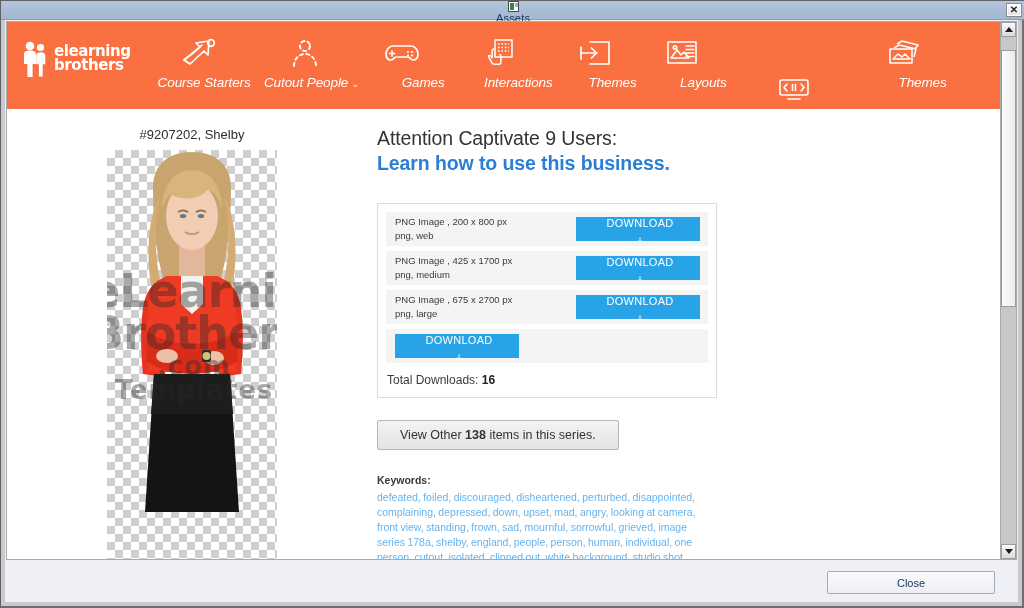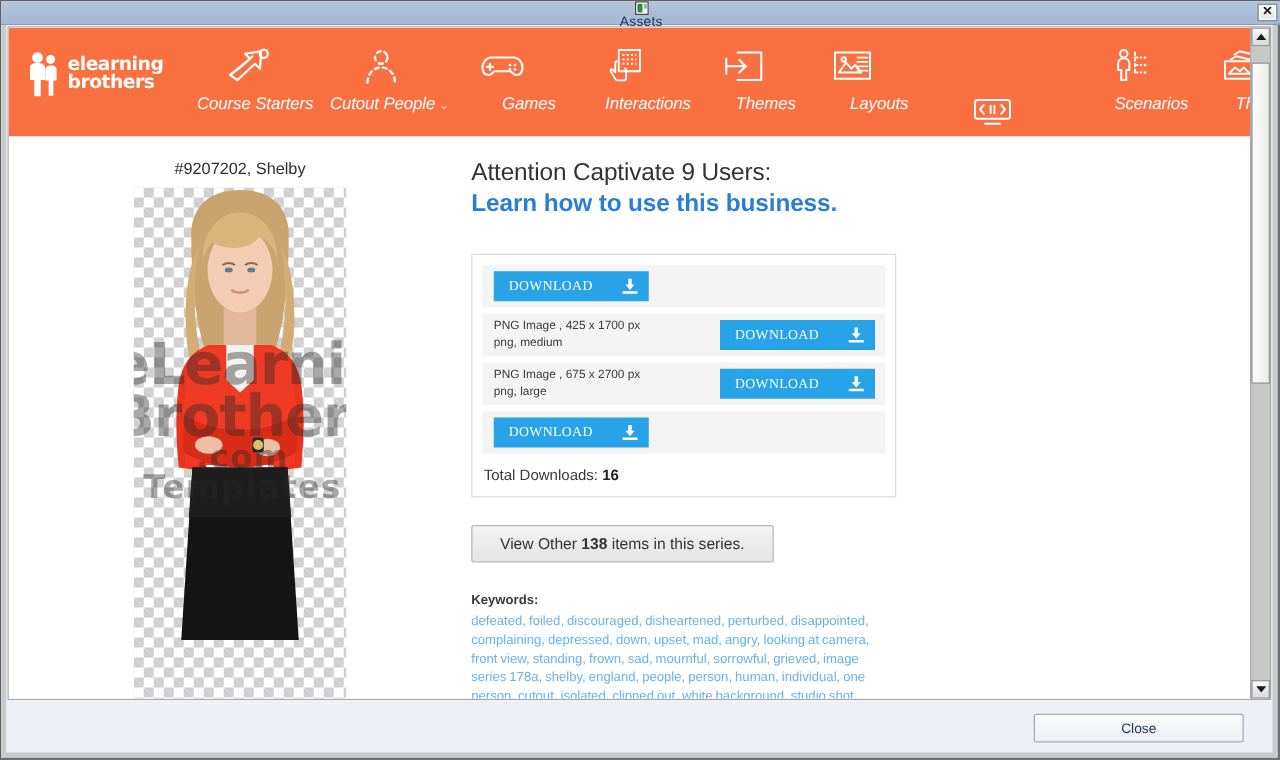--- a/index.html
+++ b/index.html
@@ -143,25 +143,25 @@
     background:#ffffff;box-sizing:border-box;padding:8px;
   }
   .dl-row{
     background:#f4f4f4;display:flex;align-items:center;
     justify-content:space-between;padding:6px 8px 6px 9px;
     margin-bottom:5px;box-sizing:border-box;height:34px;
   }
   .dl-text{font-size:9.5px;color:#3a3a3a;line-height:1.45;}
   .dl-btn{
     background:#29a3e8;color:#ffffff;border:none;
-    font-family:Liberation Serif, serif;
+    font-family:Liberation Sans, sans-serif;
     font-size:11px;letter-spacing:.3px;
     padding:0 8px 0 12px;height:24px;min-width:104px;
     display:flex;align-items:center;justify-content:space-between;
-    gap:8px;cursor:pointer;
+    gap:8px;cursor:pointer;flex-direction:column;
   }
   .dl-total{font-size:12px;color:#3a3a3a;padding:5px 2px 2px 1px;}
   .dl-total b{font-weight:bold;color:#222;}
   
   .view-other{
     margin-top:22px;display:inline-block;
     background:linear-gradient(to bottom,#f3f3f3,#e4e4e4);
     border:1px solid #b5b5b5;border-radius:2px;
     font-family:"Liberation Sans", sans-serif;
     font-size:12.5px;color:#333;padding:7px 22px;cursor:pointer;
@@ -330,35 +330,20 @@
                   <rect x="6" y="5" width="28" height="15" rx="2"></rect>
                   <path d="M13 9l-3 3.5 3 3.5M27 9l3 3.5-3 3.5"></path>
                   <path d="M18.5 9.5v6M21.5 9.5v6"></path>
                   <path d="M14 24h12"></path>
                 </g>
               </svg>
           </div>
           <div class="navlabel">Navigation Players</div>
         </div>
 
-        <div class="navitem" style="width:90px;">
-          <div class="navicon">
-            <svg width="30" height="30" viewBox="0 0 30 30">
-                <g fill="none" stroke="#fff" stroke-width="1.6" stroke-linecap="round">
-                  <circle cx="8" cy="5" r="3"></circle>
-                  <path d="M3.5 13c0-2.6 2-4.4 4.5-4.4s4.5 1.8 4.5 4.4v5H10v8H6v-8H3.5z"></path>
-                  <path d="M17 4v18M17 8h5M17 14h5M17 20h5" stroke-dasharray="2 2.6"></path>
-                  <circle cx="25" cy="8" r="1.1" fill="#fff" stroke="none"></circle>
-                  <circle cx="25" cy="14" r="1.1" fill="#fff" stroke="none"></circle>
-                  <circle cx="25" cy="20" r="1.1" fill="#fff" stroke="none"></circle>
-                </g>
-              </svg>
-          </div>
-          <div class="navlabel">Scenarios</div>
-        </div>
 
         <div class="navitem" style="width:86px;">
           <div class="navicon">
             <svg width="36" height="30" viewBox="0 0 36 30">
                 <g fill="none" stroke="#fff" stroke-width="1.5" stroke-linejoin="round">
                   <path d="M11 6l5-3 16 4-3 4"></path>
                   <path d="M8 10l5-3 17 4-2 8"></path>
                   <rect x="4" y="11" width="22" height="14"></rect>
                   <path d="M7 21l5-5 4 3 3-3 5 5z"></path>
                 </g>
@@ -415,81 +400,85 @@
               <small>Templates</small>
             </div>
           </div>
         </div>
 
         <div class="col-right">
           <div class="headline">Attention Captivate 9 Users:</div>
           <div class="headline-link">Learn how to use this business.</div>
 
           <div class="dl-card">
+
+            <div class="dl-row">
+              <div class="dl-text">
+                <div>PNG Image , 200 x 800 px</div>
+                <div>png, web</div>
+              </div>
+              <div class="dl-btn">
+                <span>DOWNLOAD</span>
+                <svg width="14" height="14" viewBox="0 0 14 14">
+                    <g fill="#fff">
+                      <rect x="5.6" y="1" width="2.8" height="6"></rect>
+                      <path d="M7 10 3.4 5.6h7.2z"></path>
+                      <rect x="1" y="11" width="12" height="2"></rect>
+                    </g>
+                  </svg>
+              </div>
+            </div>
+
+            <div class="dl-row">
+              <div class="dl-text">
+                <div>PNG Image , 425 x 1700 px</div>
+                <div>png, medium</div>
+              </div>
+              <div class="dl-btn">
+                <span>DOWNLOAD</span>
+                <svg width="14" height="14" viewBox="0 0 14 14">
+                    <g fill="#fff">
+                      <rect x="5.6" y="1" width="2.8" height="6"></rect>
+                      <path d="M7 10 3.4 5.6h7.2z"></path>
+                      <rect x="1" y="11" width="12" height="2"></rect>
+                    </g>
+                  </svg>
+              </div>
+            </div>
+
+            <div class="dl-row">
+              <div class="dl-text">
+                <div>PNG Image , 675 x 2700 px</div>
+                <div>png, large</div>
+              </div>
+              <div class="dl-btn">
+                <span>DOWNLOAD</span>
+                <svg width="14" height="14" viewBox="0 0 14 14">
+                    <g fill="#fff">
+                      <rect x="5.6" y="1" width="2.8" height="6"></rect>
+                      <path d="M7 10 3.4 5.6h7.2z"></path>
+                      <rect x="1" y="11" width="12" height="2"></rect>
+                    </g>
+                  </svg>
+              </div>
+            </div>
 
             <div class="dl-row">
               <div class="dl-btn">
                 <span>DOWNLOAD</span>
                 <svg width="14" height="14" viewBox="0 0 14 14">
                     <g fill="#fff">
                       <rect x="5.6" y="1" width="2.8" height="6"></rect>
                       <path d="M7 10 3.4 5.6h7.2z"></path>
                       <rect x="1" y="11" width="12" height="2"></rect>
                     </g>
                   </svg>
               </div>
             </div>
 
-            <div class="dl-row">
-              <div class="dl-text">
-                <div>PNG Image , 425 x 1700 px</div>
-                <div>png, medium</div>
-              </div>
-              <div class="dl-btn">
-                <span>DOWNLOAD</span>
-                <svg width="14" height="14" viewBox="0 0 14 14">
-                    <g fill="#fff">
-                      <rect x="5.6" y="1" width="2.8" height="6"></rect>
-                      <path d="M7 10 3.4 5.6h7.2z"></path>
-                      <rect x="1" y="11" width="12" height="2"></rect>
-                    </g>
-                  </svg>
-              </div>
-            </div>
-
-            <div class="dl-row">
-              <div class="dl-text">
-                <div>PNG Image , 675 x 2700 px</div>
-                <div>png, large</div>
-              </div>
-              <div class="dl-btn">
-                <span>DOWNLOAD</span>
-                <svg width="14" height="14" viewBox="0 0 14 14">
-                    <g fill="#fff">
-                      <rect x="5.6" y="1" width="2.8" height="6"></rect>
-                      <path d="M7 10 3.4 5.6h7.2z"></path>
-                      <rect x="1" y="11" width="12" height="2"></rect>
-                    </g>
-                  </svg>
-              </div>
-            </div>
-
-            <div class="dl-row">
-              <div class="dl-btn">
-                <span>DOWNLOAD</span>
-                <svg width="14" height="14" viewBox="0 0 14 14">
-                    <g fill="#fff">
-                      <rect x="5.6" y="1" width="2.8" height="6"></rect>
-                      <path d="M7 10 3.4 5.6h7.2z"></path>
-                      <rect x="1" y="11" width="12" height="2"></rect>
-                    </g>
-                  </svg>
-              </div>
-            </div>
-
             <div class="dl-total">
               <span>Total Downloads: </span><b>16</b>
             </div>
           </div>
 
           <div class="view-other">
             <span>View Other </span><b>138</b><span> items in this series.</span>
           </div>
 
           <div class="kw-head">Keywords:</div>

